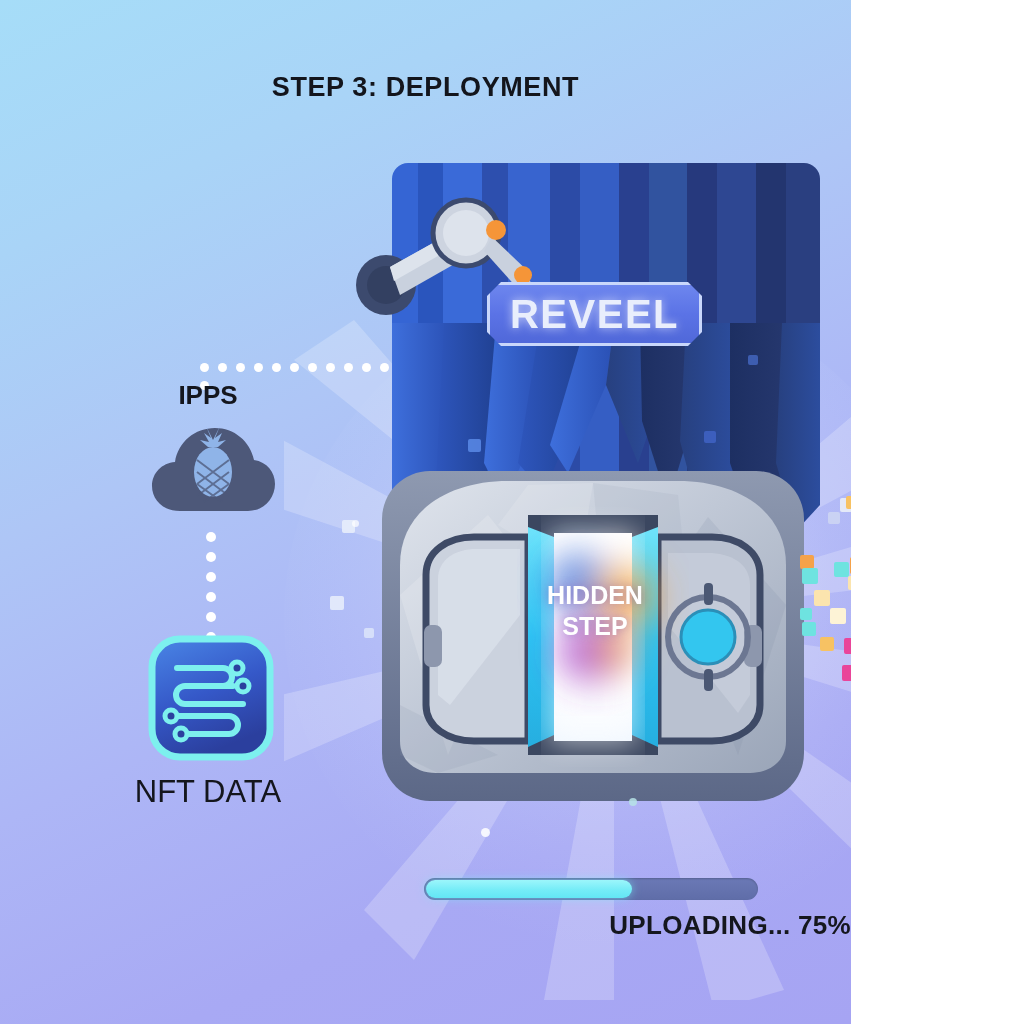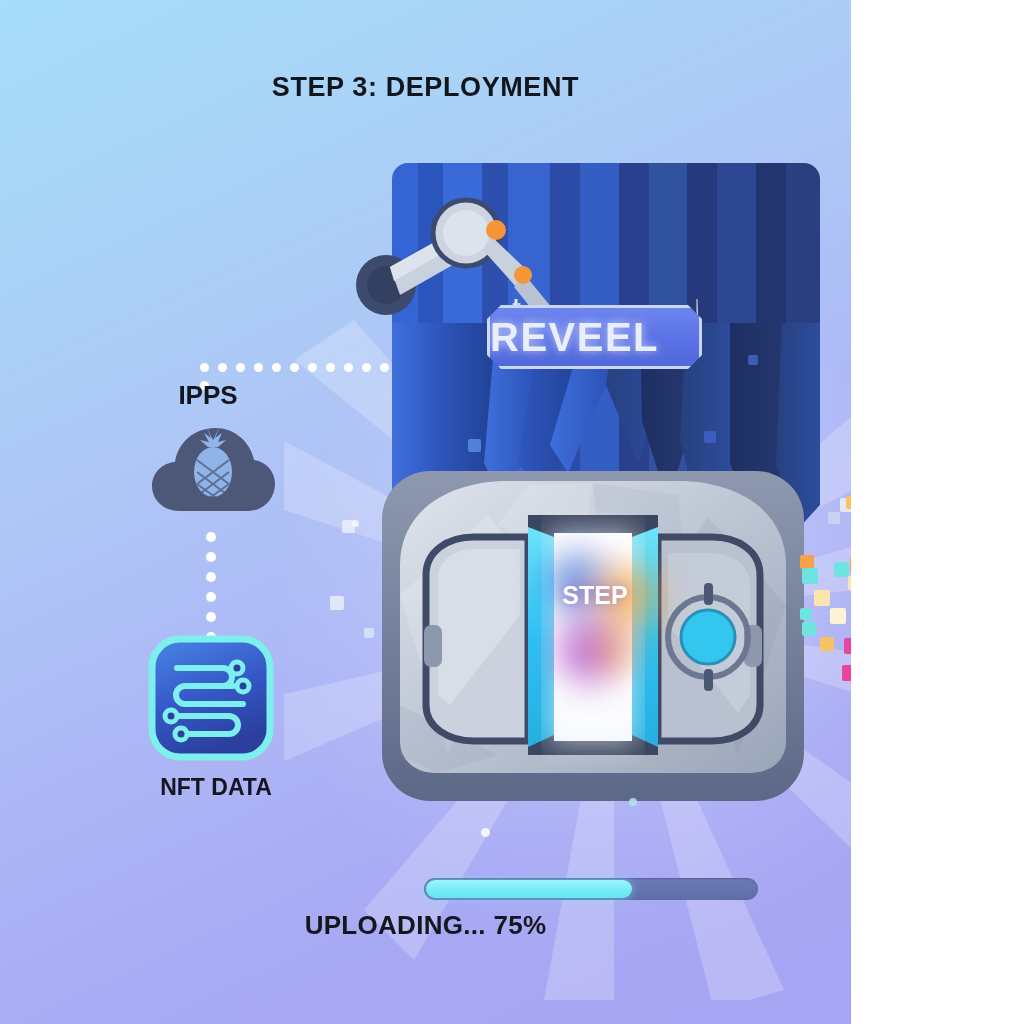--- a/index.html
+++ b/index.html
@@ -54,48 +54,48 @@
       #2e4792 76%, #2e4792 85%,
       #23356f 85%, #23356f 92%,
       #2a3f80 92%, #2a3f80 100%);
   }
 
   
   .arm-svg { position: absolute; top: 0; left: 0; overflow: visible; }
 
   
   #sign {
-    position: absolute; left: 487px; top: 305px;
+    position: absolute; left: 487px; top: 282px;
     width: 215px; height: 64px;
     background: linear-gradient(180deg, #6d86ee 0%, #5b73e6 50%, #5068d9 100%);
     border: 3px solid #c9d7fb;
     clip-path: polygon(14px 0, calc(100% - 14px) 0, 100% 14px, 100% calc(100% - 14px), calc(100% - 14px) 100%, 14px 100%, 0 calc(100% - 14px), 0 14px);
-    display: flex; align-items: center; justify-content: flex-start;
+    display: flex; align-items: center; justify-content: center;
     box-shadow: 0 0 18px rgba(150,180,255,0.45);
   }
   #sign-text {
     font-size: 40px; font-weight: bold; letter-spacing: 1.5px;
     color: #e9eefc;
     text-shadow: 0 0 10px rgba(255,255,255,0.65);
   }
 
   
   #vault { position: absolute; left: 378px; top: 455px; width: 430px; height: 360px; }
 
   
   .confetti { position: absolute; }
 
   
   #ipps-label {
     position: absolute; left: 108px; top: 380px; width: 200px;
     text-align: center; font-size: 26px; font-weight: bold; color: #14161d;
   }
   #nft-label {
-    position: absolute; left: 116px; top: 774px; width: 200px;
-    text-align: center; font-size: 23px; font-weight: bold; color: #14161d;
+    position: absolute; left: 108px; top: 774px; width: 200px;
+    text-align: center; font-size: 31px; font-weight: normal; color: #14161d;
   }
   #cloud-icon { position: absolute; left: 148px; top: 416px; width: 130px; height: 105px; }
   #nft-icon  { position: absolute; left: 147px; top: 634px; width: 128px; height: 128px; }
 
   
   .dot { position: absolute; background: #ffffff; border-radius: 50%; }
 
   
   #progress-track {
     position: absolute; left: 424px; top: 878px;
@@ -106,21 +106,21 @@
   }
   #progress-fill {
     position: absolute; left: 2px; top: 2px; height: 18px;
     width: 206px;
     background: linear-gradient(180deg, #9cf6fb 0%, #75ecf7 55%, #63e6f4 100%);
     border-radius: 9px;
     box-shadow: 0 0 10px rgba(120,240,250,0.6);
   }
   #progress-label {
     position: absolute; left: 0; top: 910px; width: 100%;
-    text-align: center; font-size: 26px; font-weight: bold;
+    text-align: right; font-size: 26px; font-weight: bold;
     color: #15171e; letter-spacing: 0.3px;
   }
   .sparkle { position: absolute; background: #ffffff; border-radius: 50%; opacity: .85; }
 </style>
 </head>
 <body>
 
 <div id="stage">
 
   <div id="title">STEP 3: DEPLOYMENT</div>
@@ -311,20 +311,21 @@
     <g>
       <circle cx="330" cy="182" r="40" fill="none" stroke="#6c7792" stroke-width="6"></circle>
       <circle cx="330" cy="182" r="27" fill="#33c6ef"></circle>
       <circle cx="330" cy="182" r="27" fill="none" stroke="#2b8fb8" stroke-width="3"></circle>
       <rect x="326" y="128" width="9" height="22" rx="4" fill="#4b5874"></rect>
       <rect x="326" y="214" width="9" height="22" rx="4" fill="#4b5874"></rect>
     </g>
   </svg>
 
   <div style="position:absolute;left:520px;top:580px;width:150px;text-align:center;color:#fff;font-size:25px;font-weight:bold;line-height:31px;text-shadow:0 0 10px rgba(120,80,180,.55);">
+    <div>HIDDEN</div>
     <div>STEP</div>
   </div>
 
   <svg class="confetti" style="left:800px;top:450px;width:230px;height:280px;" viewBox="0 0 230 280">
     <g>
       <rect x="76" y="8" width="17" height="17" rx="2" fill="#f5a24a"></rect>
       <rect x="40" y="48" width="14" height="14" rx="2" fill="#e4e9f8"></rect>
       <rect x="28" y="62" width="12" height="12" rx="2" fill="#cfd8f3" opacity=".8"></rect>
       <rect x="0" y="105" width="14" height="14" rx="2" fill="#f5a24a"></rect>
       <rect x="2" y="118" width="16" height="16" rx="2" fill="#6ee3e0"></rect>

